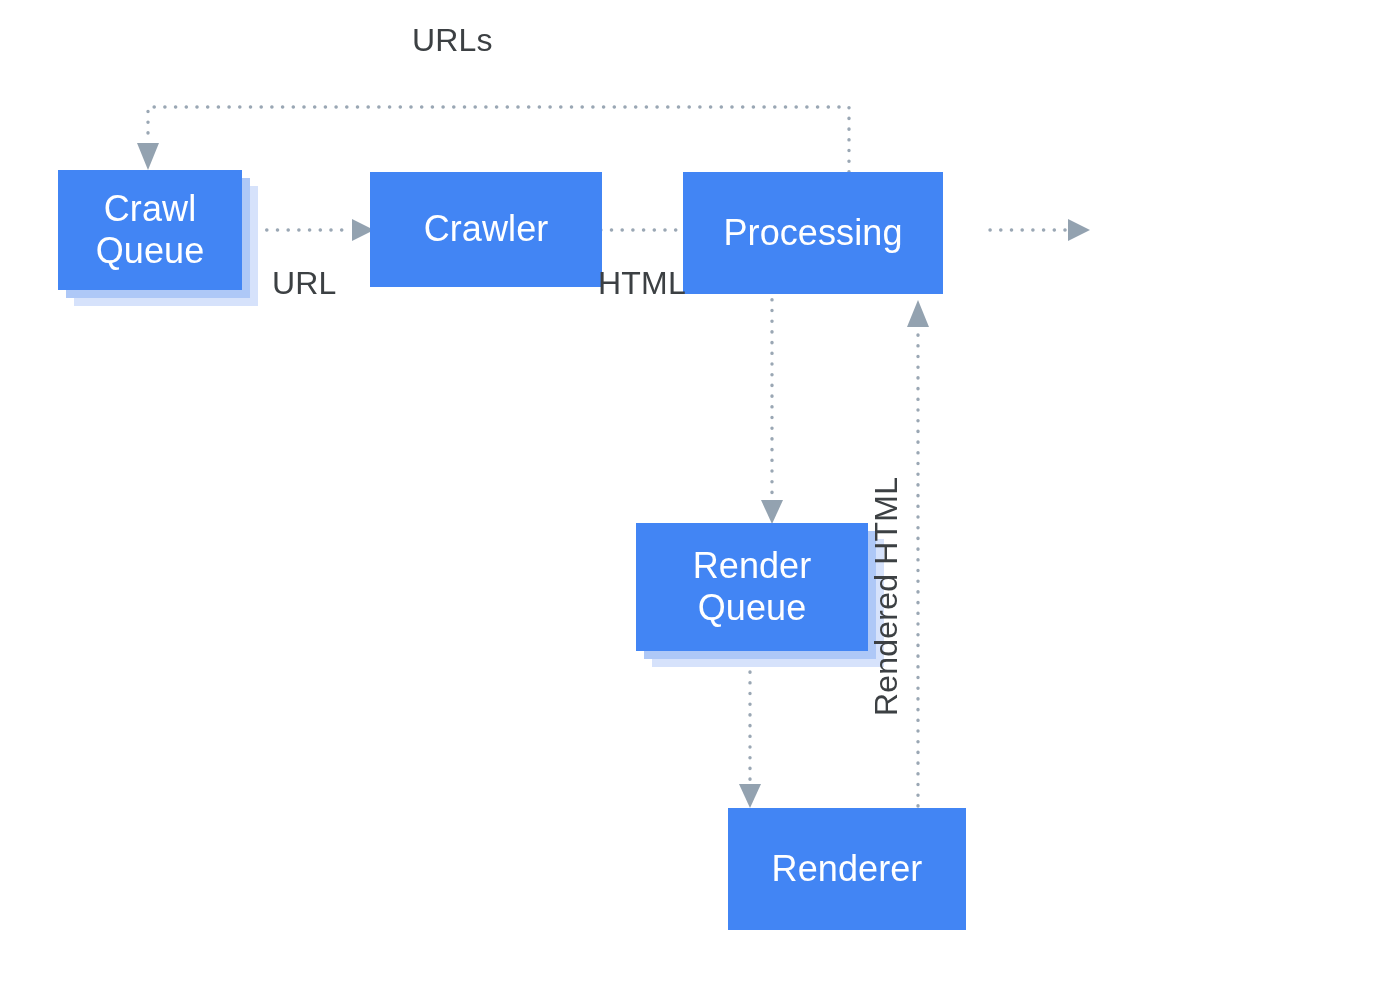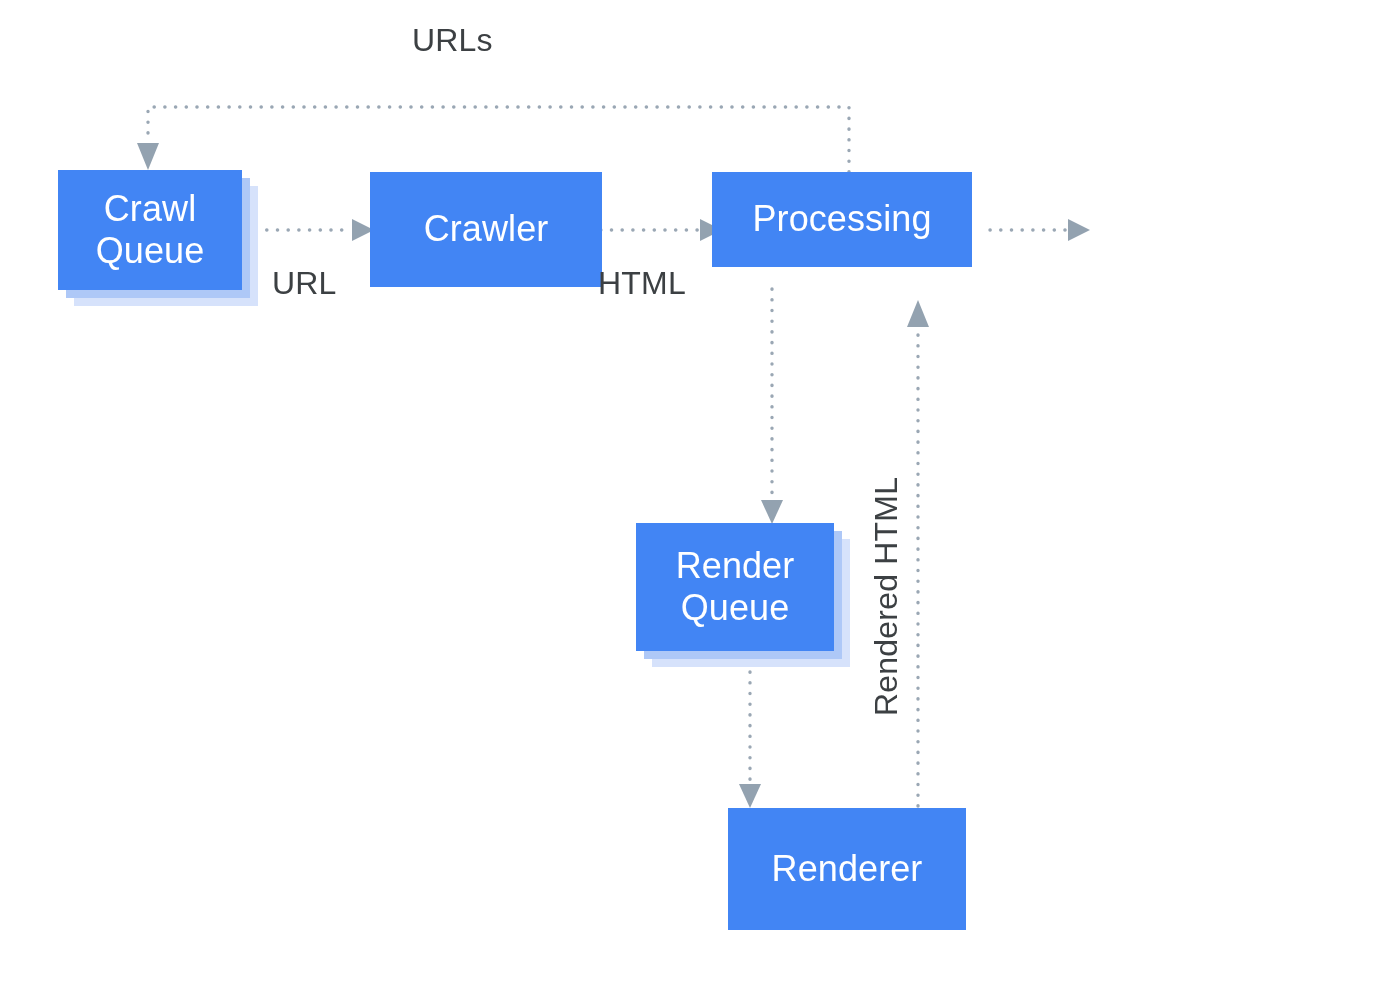--- a/index.html
+++ b/index.html
@@ -102,26 +102,26 @@
     <div class="layer shadow2"></div>
     <div class="layer shadow1"></div>
     <div class="layer face">Crawl
 Queue</div>
   </div>
 
   <div class="node" style="left:370px;top:172px;width:232px;height:115px;">
     <div class="layer face">Crawler</div>
   </div>
 
-  <div class="node" style="left:712px;top:172px;width:260px;height:95px;">
+  <div class="node" style="left:683px;top:172px;width:260px;height:122px;">
     <div class="layer face">Processing</div>
   </div>
 
 
-  <div class="node" style="left:636px;top:523px;width:198px;height:128px;">
+  <div class="node" style="left:636px;top:523px;width:232px;height:128px;">
     <div class="layer shadow2"></div>
     <div class="layer shadow1"></div>
     <div class="layer face">Render
 Queue</div>
   </div>
 
   <div class="node" style="left:728px;top:808px;width:238px;height:122px;">
     <div class="layer face">Renderer</div>
   </div>
 

